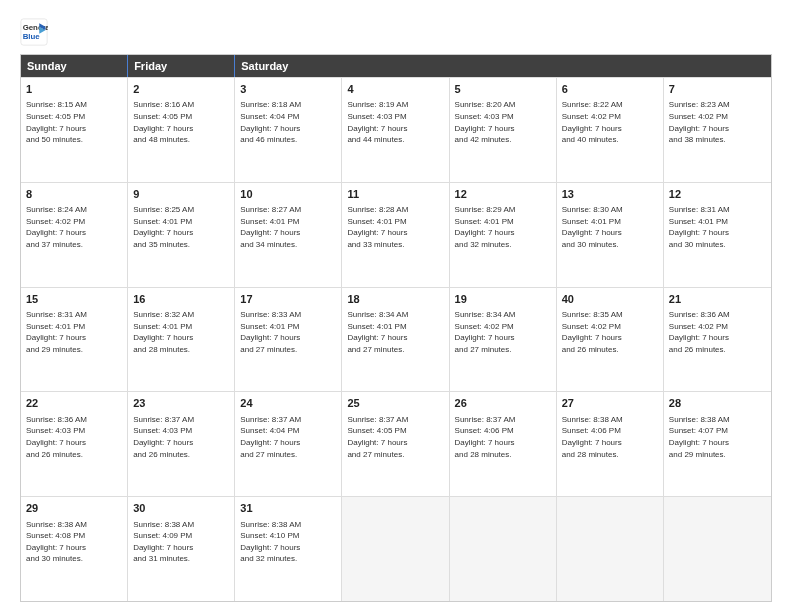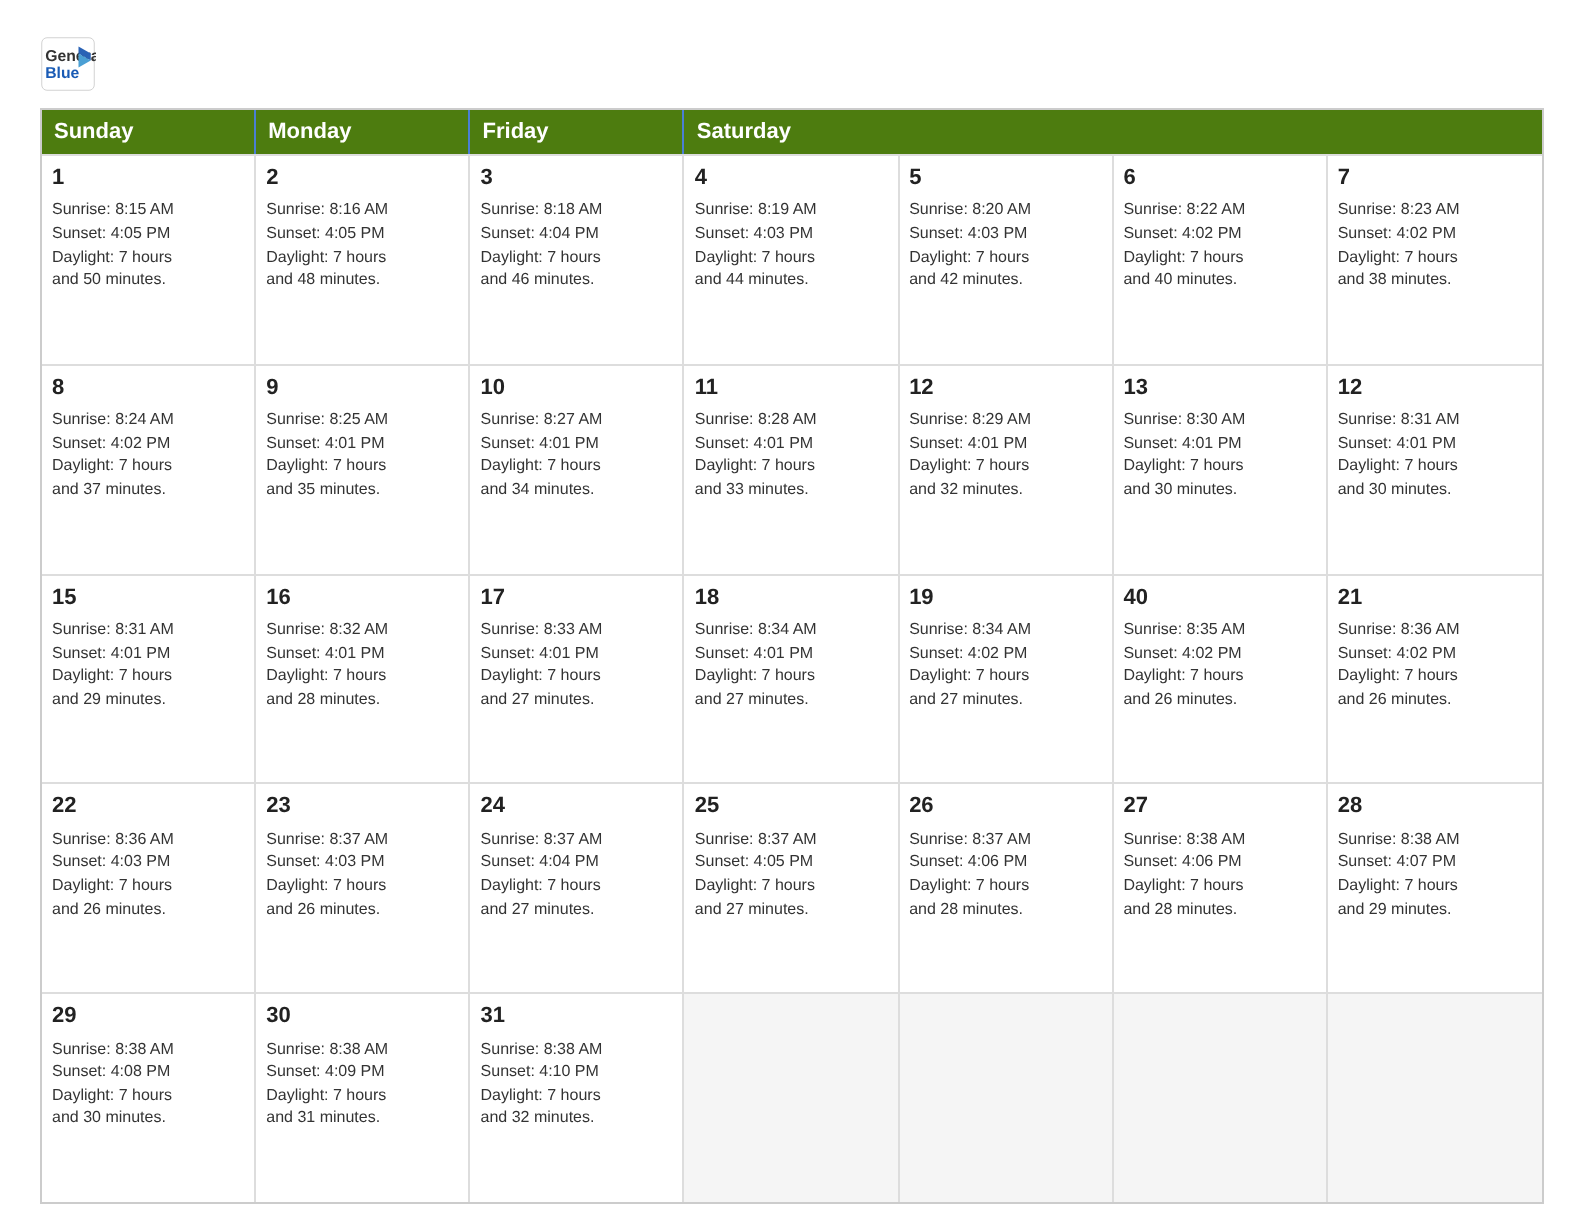--- a/index.html
+++ b/index.html
@@ -55,21 +55,21 @@
     }
     .calendar {
       flex: 1;
       display: flex;
       flex-direction: column;
       border: 1px solid #ccc;
     }
     .cal-header {
       display: grid;
       grid-template-columns: repeat(7, 1fr);
-      background: #4d7c0f;
+      background: #404040;
     }
     .cal-header-cell {
       color: #fff;
       font-size: 11px;
       font-weight: bold;
       padding: 5px 6px;
       border-right: 1px solid #4a7fd4;
     }
     .cal-header-cell:last-child { border-right: none; }
     .cal-body {
@@ -127,21 +127,20 @@
     </div>
     <div class="title-block">
       <div class="main-title"></div>
       <div class="subtitle"></div>
     </div>
   </div>
 
   <div class="calendar">
     <div class="cal-header">
     <div class="cal-header-cell">Sunday</div>
-        <div class="cal-header-cell">Monday</div>
         <div class="cal-header-cell">Friday</div>
         <div class="cal-header-cell">Saturday</div>
       </div>
     <div class="cal-body">
     <div class="cal-row">
           <div class="cal-cell">
             <span class="day-num">1</span>
             <div class="cell-text">Sunrise: 8:15 AM<br>Sunset: 4:05 PM<br>Daylight: 7 hours<br>and 50 minutes.</div>
           </div>
           <div class="cal-cell">

